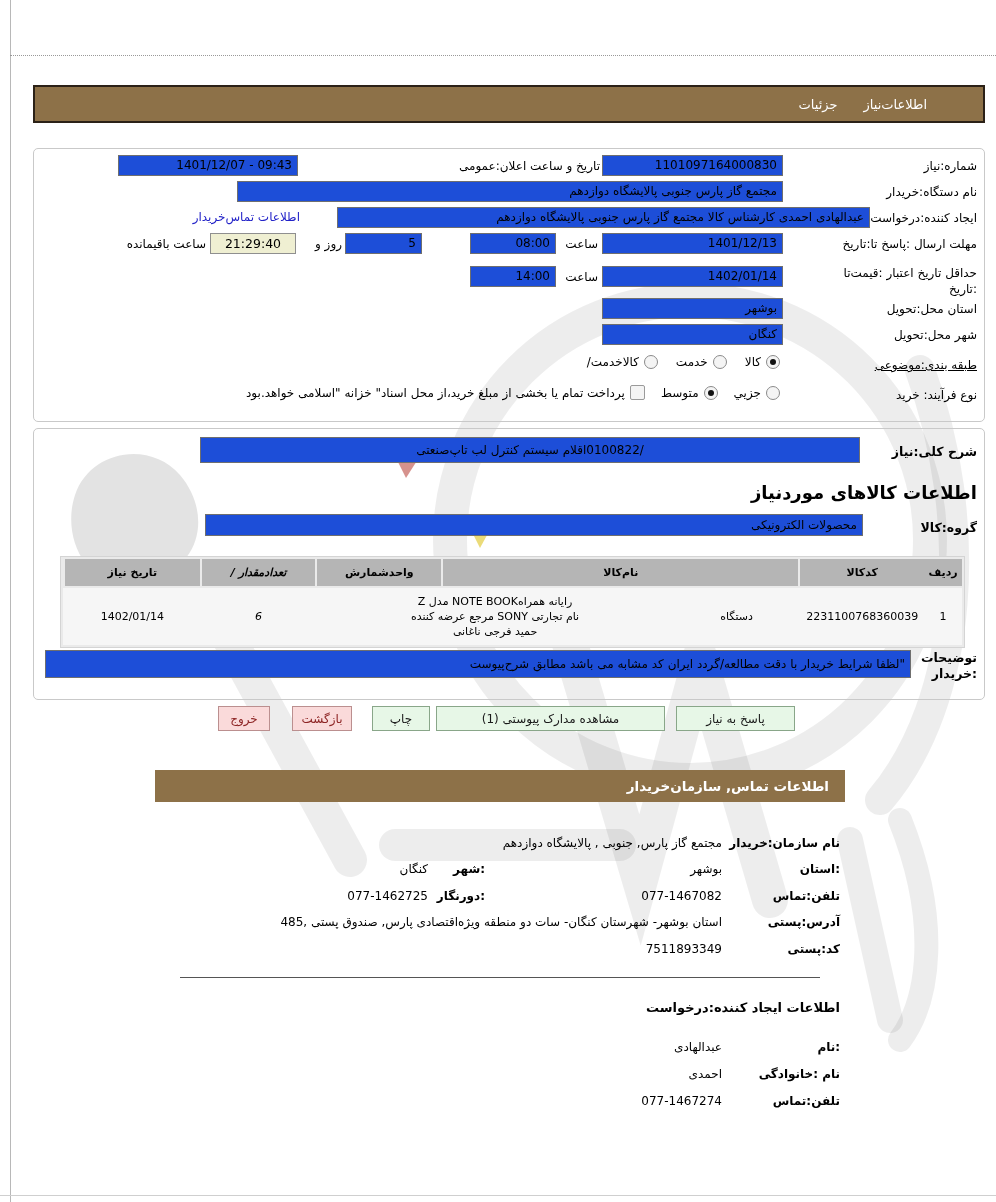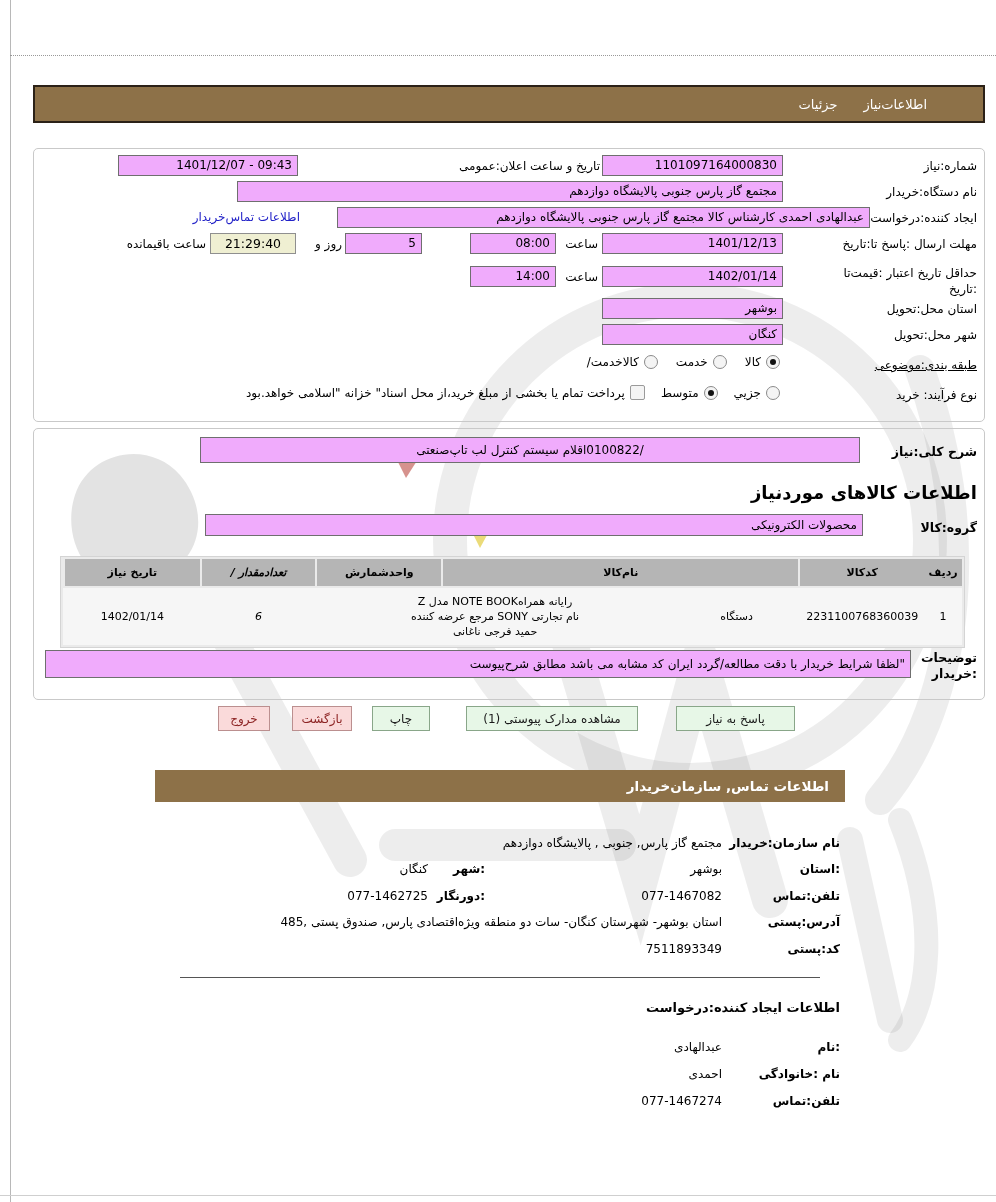--- a/index.html
+++ b/index.html
@@ -18,21 +18,21 @@
         align-items:center;padding-right:16px;color:#fff;font-size:13.5px;font-weight:bold;}
   
   .box{border:1px solid #c9c9c9;border-radius:5px;background:transparent;z-index:1;}
   .box1{left:33px;top:148px;width:952px;height:274px;}
   .box2{left:33px;top:428px;width:952px;height:272px;}
   
   .flbl{width:182px;left:795px;text-align:right;direction:rtl;font-size:12px;white-space:nowrap;z-index:2;}
   .slbl{text-align:right;direction:rtl;font-size:12px;white-space:nowrap;z-index:2;}
   .b{font-weight:bold;}
   
-  .inp{height:21px;background:#f0abfc;border:1px solid #6f6f6f;direction:rtl;text-align:right;
+  .inp{height:21px;background:#1d4ed8;border:1px solid #6f6f6f;direction:rtl;text-align:right;
        font-size:12px;line-height:17px;padding:1px 5px;white-space:nowrap;overflow:hidden;z-index:2;}
   .timer{background:#efefd2;border:1px solid #8f8f8f;text-align:center;font-size:12.5px;
          height:21px;line-height:19px;z-index:2;}
   .link{color:#2323c8;font-size:12px;direction:rtl;text-align:right;cursor:pointer;z-index:2;white-space:nowrap;}
   
   .optrow{display:flex;direction:rtl;align-items:center;z-index:2;}
   .opt{display:flex;direction:rtl;align-items:center;gap:5px;}
   .radio{width:12px;height:12px;border:1px solid #8a8a8a;border-radius:50%;background:#f4f4f4;
          display:inline-block;position:relative;cursor:pointer;flex:0 0 auto;}
   .radio.sel::after{content:"";position:absolute;left:3px;top:3px;width:6px;height:6px;border-radius:50%;background:#111;}
@@ -190,21 +190,21 @@
     <div class="cell c4">6</div>
     <div class="cell c5">1402/01/14</div>
   </div>
 </div>
 
 <div class="abs flbl b" style="top:650px;font-size:12.5px;">توضیحات</div>
 <div class="abs flbl b" style="top:666px;font-size:12.5px;">:خریدار</div>
 <div class="abs inp" style="left:45px;top:650px;width:866px;height:28px;line-height:24px;">"لظفا شرایط خریدار با دقت مطالعه/گردد ایران کد مشابه می باشد مطابق  شرح‌پیوست</div>
 
 <div class="abs btn btn-g" style="left:676px;top:706px;width:119px;">پاسخ به نیاز</div>
-<div class="abs btn btn-g" style="left:466px;top:706px;width:172px;">مشاهده مدارک پیوستی (1)</div>
+<div class="abs btn btn-g" style="left:436px;top:706px;width:229px;">مشاهده مدارک پیوستی (1)</div>
 <div class="abs btn btn-g" style="left:372px;top:706px;width:58px;">چاپ</div>
 <div class="abs btn btn-p" style="left:292px;top:706px;width:60px;">بازگشت</div>
 <div class="abs btn btn-p" style="left:218px;top:706px;width:52px;">خروج</div>
 
 <div class="abs bar2">
   <span>اطلاعات  تماس, سازمان‌خریدار</span>
 </div>
 
 <div class="abs clbl" style="top:836px;">نام سازمان:خریدار</div>
 <div class="abs cval" style="top:836px;">مجتمع گاز پارس, جنوبی , پالایشگاه دوازدهم</div>

